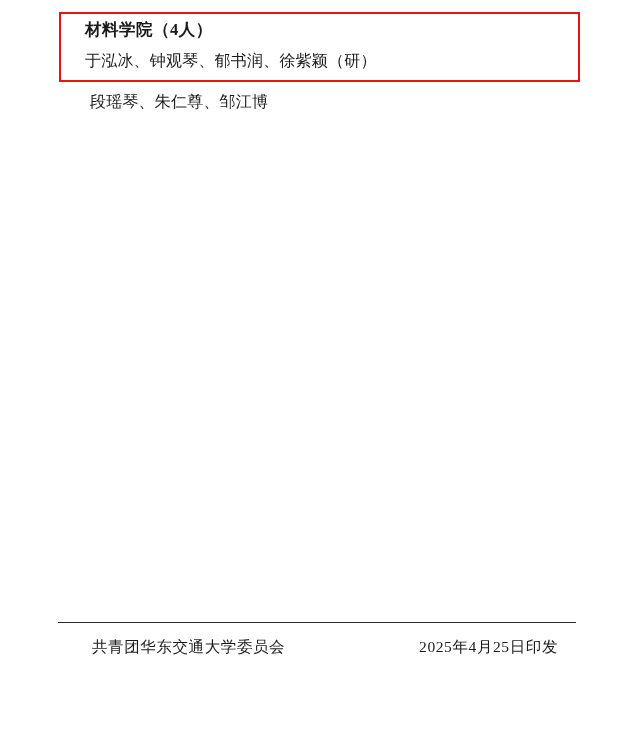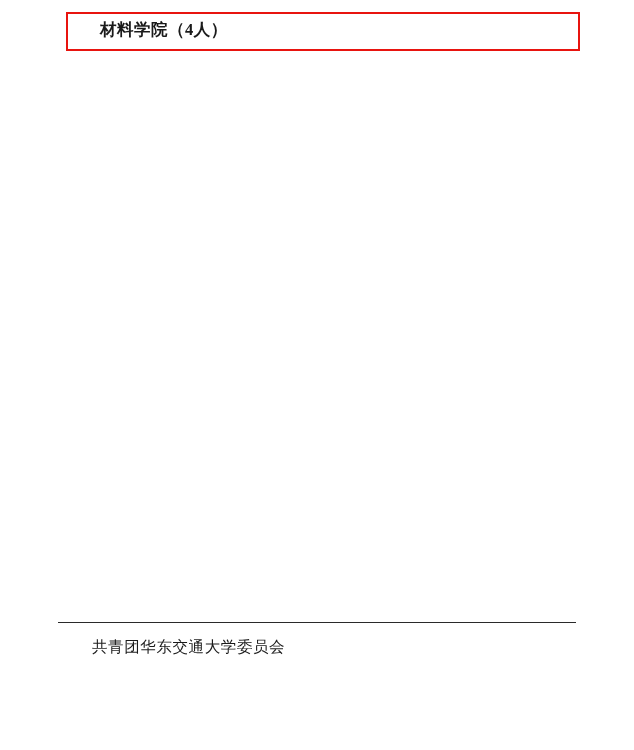--- a/index.html
+++ b/index.html
@@ -43,22 +43,22 @@
     text-align: justify;
     text-justify: inter-ideograph;
   }
   .block-first .section-title {
     margin-top: 2px;
   }
   
   .highlight {
     position: relative;
     border: 2.5px solid #e8140f;
-    margin: 6px -4px 4px 8px;
-    padding: 2px 0 4px 8px;
+    margin: 6px -4px 4px 1px;
+    padding: 2px 0 4px 0;
     box-sizing: border-box;
   }
   .highlight .section-title {
     text-indent: 24px;
   }
   .highlight .section-body {
     text-indent: 24px;
   }
   .spacer-sm { height: 6px; }
 
@@ -93,30 +93,33 @@
 <div class="page">
 
 
   <div class="spacer-sm"></div>
 
   <div class="section">
   </div>
 
   <div class="highlight">
     <div class="section-title">材料学院（4人）</div>
+    <div class="section-body">于泓冰、钟观琴、郁书润、徐紫颖（研）</div>
   </div>
 
   <div class="section">
+    <div class="section-body">段瑶琴、朱仁尊、邹江博</div>
   </div>
 
   <div class="spacer-sm"></div>
 
   <div class="section">
   </div>
 
   <div class="footer">
     <div class="footer-rule"></div>
     <div class="footer-row">
       <div class="footer-left">共青团华东交通大学委员会</div>
+      <div class="footer-right">2025年4月25日印发</div>
     </div>
   </div>
 
 </div>
 
 </body></html>

